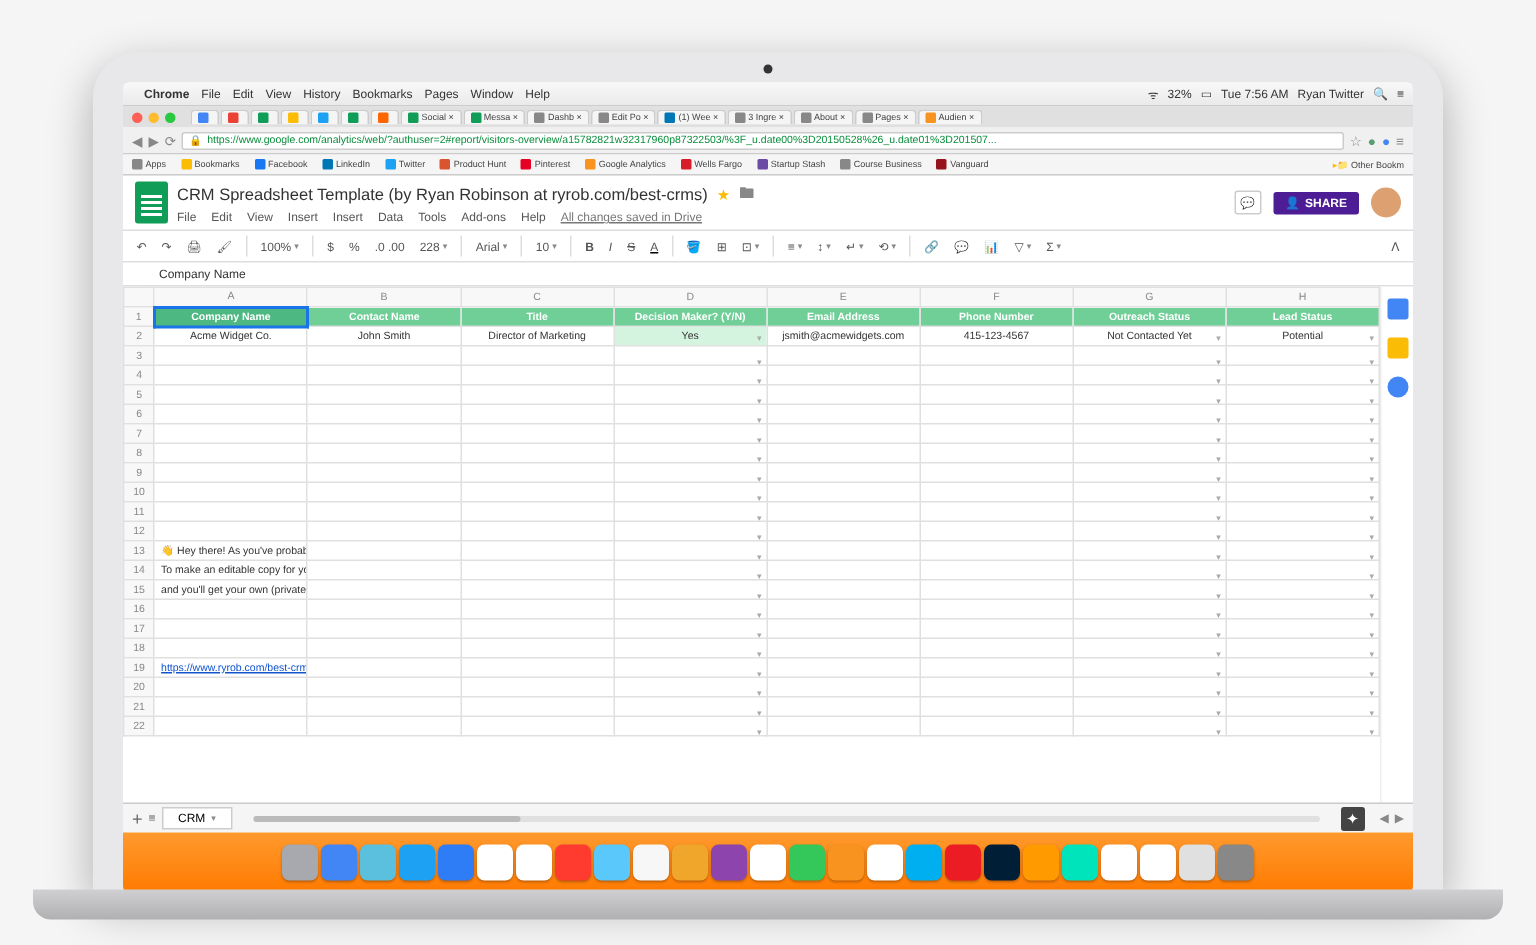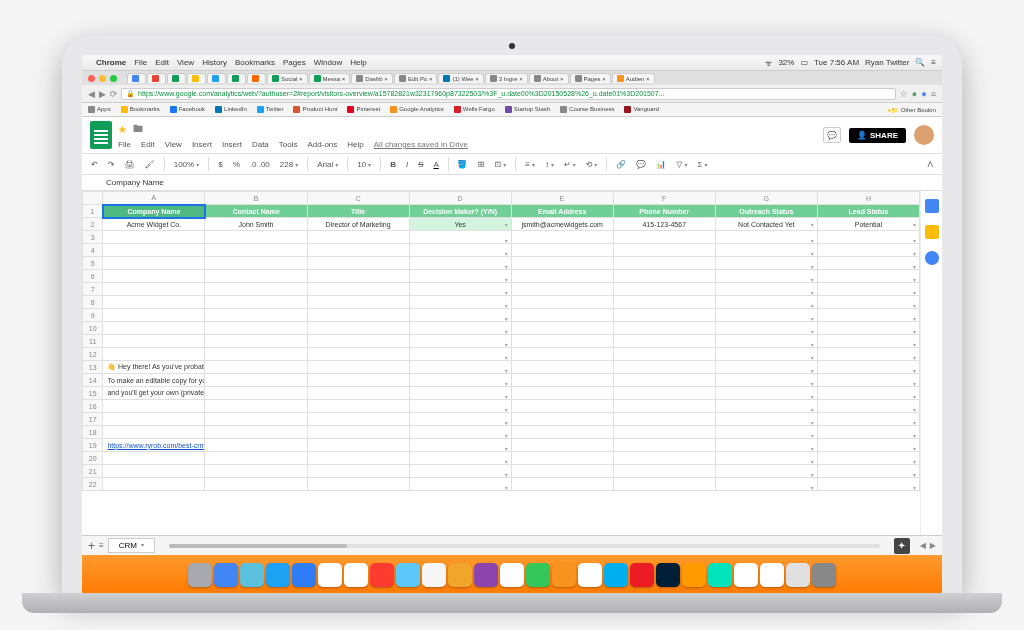--- a/index.html
+++ b/index.html
@@ -37,21 +37,21 @@
   .sheets-ico { width: 22px; height: 28px; background: #0f9d58; border-radius: 2px; position: relative; }
   .sheets-ico::after { content: ''; position: absolute; top: 9px; left: 4px; right: 4px; bottom: 4px; background: repeating-linear-gradient(#fff, #fff 2px, #0f9d58 2px, #0f9d58 4px); }
   .doc-title-area { flex: 1; }
   .doc-title { font-size: 11px; color: #333; display: flex; align-items: center; gap: 6px; }
   .star { color: #fbbc05; font-size: 10px; }
   .folder-ico { color: #888; font-size: 10px; }
   .doc-menus { display: flex; gap: 10px; font-size: 8px; color: #555; margin-top: 2px; }
   .drive-save { text-decoration: underline; color: #777; }
   .hdr-right { display: flex; gap: 8px; align-items: center; }
   .comment-btn { width: 18px; height: 16px; border: 1px solid #ccc; border-radius: 2px; display: flex; align-items: center; justify-content: center; color: #666; }
-  .share-btn { background: #000000; color: #fff; padding: 3px 8px; border-radius: 2px; font-size: 8px; font-weight: bold; display: flex; gap: 3px; align-items: flex-start; }
+  .share-btn { background: #4c1d95; color: #fff; padding: 3px 8px; border-radius: 2px; font-size: 8px; font-weight: bold; display: flex; gap: 3px; align-items: flex-start; }
   .avatar { width: 20px; height: 20px; border-radius: 50%; background: #dda070; }
 
   
   .toolbar { height: 22px; border-top: 1px solid #ddd; border-bottom: 1px solid #ddd; display: flex; align-items: center; padding: 0 6px; gap: 4px; font-size: 8px; color: #555; }
   .toolbar .tb-item { padding: 2px 3px; display: flex; align-items: center; gap: 2px; }
   .toolbar .sep { width: 1px; height: 14px; background: #ddd; margin: 0 2px; }
   .dd-arrow { font-size: 6px; color: #888; }
 
   
   .fx-bar { height: 16px; border-bottom: 1px solid #ddd; display: flex; align-items: center; font-size: 8px; }
@@ -206,20 +206,21 @@
     <div class="bookmarks">
       <span id="bm-bar"><span style="margin-right: 10px;"><span class="bm-ico" style="background:#888"></span>Apps</span><span style="margin-right: 10px;"><span class="bm-ico" style="background:#fbbc05"></span>Bookmarks</span><span style="margin-right: 10px;"><span class="bm-ico" style="background:#1877f2"></span>Facebook</span><span style="margin-right: 10px;"><span class="bm-ico" style="background:#0077b5"></span>LinkedIn</span><span style="margin-right: 10px;"><span class="bm-ico" style="background:#1da1f2"></span>Twitter</span><span style="margin-right: 10px;"><span class="bm-ico" style="background:#da552f"></span>Product Hunt</span><span style="margin-right: 10px;"><span class="bm-ico" style="background:#e60023"></span>Pinterest</span><span style="margin-right: 10px;"><span class="bm-ico" style="background:#f7931e"></span>Google Analytics</span><span style="margin-right: 10px;"><span class="bm-ico" style="background:#d71e28"></span>Wells Fargo</span><span style="margin-right: 10px;"><span class="bm-ico" style="background:#6b4ba3"></span>Startup Stash</span><span style="margin-right: 10px;"><span class="bm-ico" style="background:#888"></span>Course Business</span><span style="margin-right: 10px;"><span class="bm-ico" style="background:#96151d"></span>Vanguard</span></span>
       <span style="flex:1"></span>
       <span><span style="color:#fbbc05">▸📁</span> <span>Other Bookm</span></span>
     </div>
 
     <div class="sheets-hdr">
       <div class="sheets-ico"></div>
       <div class="doc-title-area">
         <div class="doc-title">
+          <span>CRM Spreadsheet Template (by Ryan Robinson at ryrob.com/best-crms)</span>
           <span class="star">★</span>
           <span class="folder-ico">🖿</span>
         </div>
         <div class="doc-menus">
           <span>File</span>
           <span>Edit</span>
           <span>View</span>
           <span>Insert</span>
           <span>Insert</span>
           <span>Data</span>

